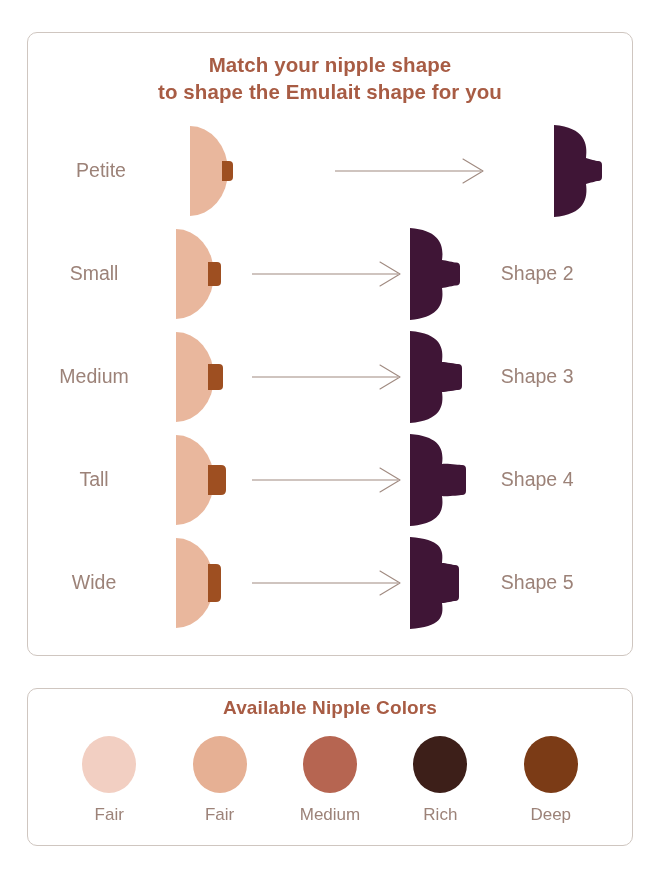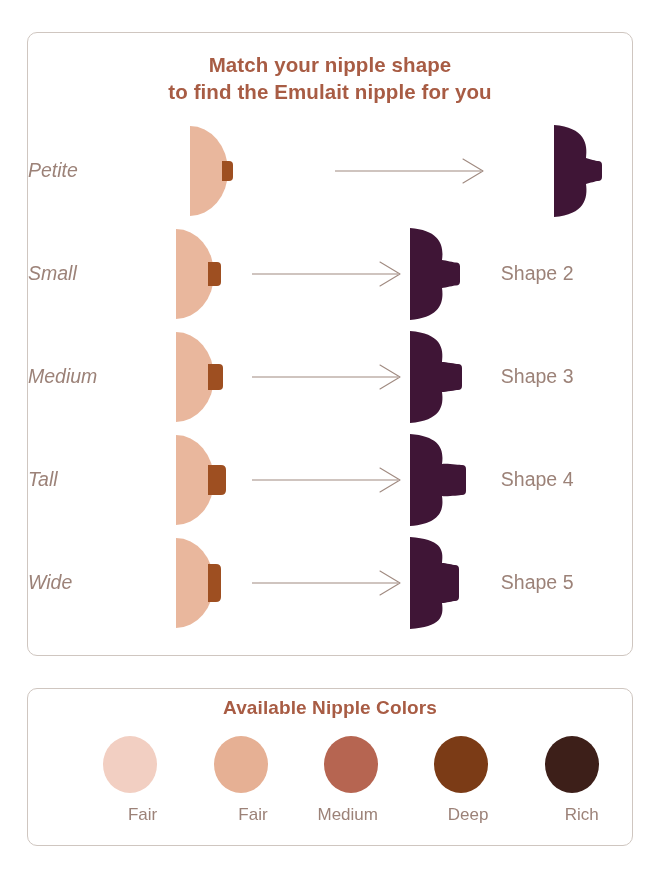--- a/index.html
+++ b/index.html
@@ -76,23 +76,22 @@
 
   .left-label, .right-label {
     font-size: 19.5px;
     color: #9c8278;
     font-family: "Liberation Sans", sans-serif;
     white-space: nowrap;
   }
 
   .left-label {
     width: 160px;
-    text-align: left;
+    text-align: center;
     padding-right: 14px;
-    font-style: italic;
   }
 
   .breast-cell {
     width: 80px;
     display: flex;
     justify-content: flex-start;
     align-items: center;
   }
 
   .arrow-cell {
@@ -122,21 +121,21 @@
     display: flex;
     justify-content: space-around;
     align-items: flex-start;
     padding: 0 26px;
   }
 
   .swatch-item {
     width: 96px;
     display: flex;
     flex-direction: column;
-    align-items: flex-end;
+    align-items: center;
   }
 
   .swatch-dot {
     width: 54px;
     height: 57px;
     border-radius: 50%;
   }
 
   .swatch-label {
     margin-top: 12px;
@@ -149,21 +148,21 @@
 </style>
 </head>
 <body>
 
 <div class="page">
 
   <div class="card" id="match-card">
 
     <div class="card-title" id="match-title">
       <span class="line">Match your nipple shape</span>
-      <span class="line">to find the Emulait nipple for you</span>
+      <span class="line">to shape the Emulait shape for you</span>
     </div>
 
     <div class="rows" id="match-rows">
         <div class="row">
           <div class="left-label">Petite</div>
      <div class="breast-cell">
             <svg width="58" height="100" viewBox="0 0 58 100">
       <path d="M 2 5 A 38 45 0 0 1 2 95 Z" fill="#e9b79d"></path>
       <path d="M 34 40
      h 7
@@ -346,23 +345,23 @@
         </div>
         <div class="swatch-item">
           <div class="swatch-dot" style="background:#e6b094"></div>
      <div class="swatch-label">Fair</div>
         </div>
         <div class="swatch-item">
           <div class="swatch-dot" style="background:#b66551"></div>
      <div class="swatch-label">Medium</div>
         </div>
         <div class="swatch-item">
+          <div class="swatch-dot" style="background:#3d1f19"></div>
+     <div class="swatch-label">Rich</div>
+        </div>
+        <div class="swatch-item">
           <div class="swatch-dot" style="background:#7b3b16"></div>
      <div class="swatch-label">Deep</div>
         </div>
-        <div class="swatch-item">
-          <div class="swatch-dot" style="background:#3d1f19"></div>
-     <div class="swatch-label">Rich</div>
-        </div>
       </div>
   </div>
 
 </div>
 
 </body></html>

